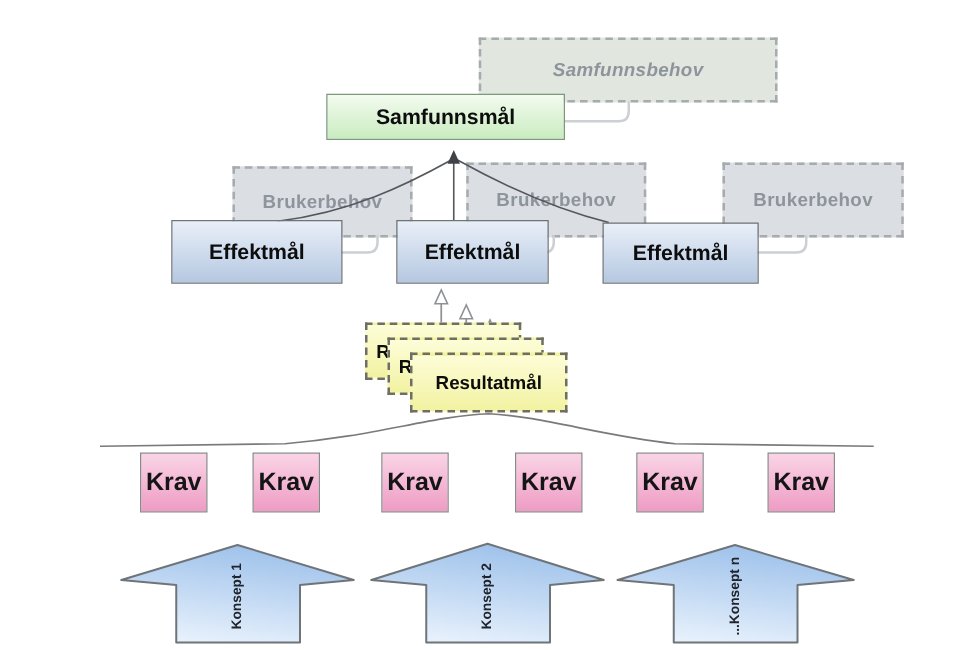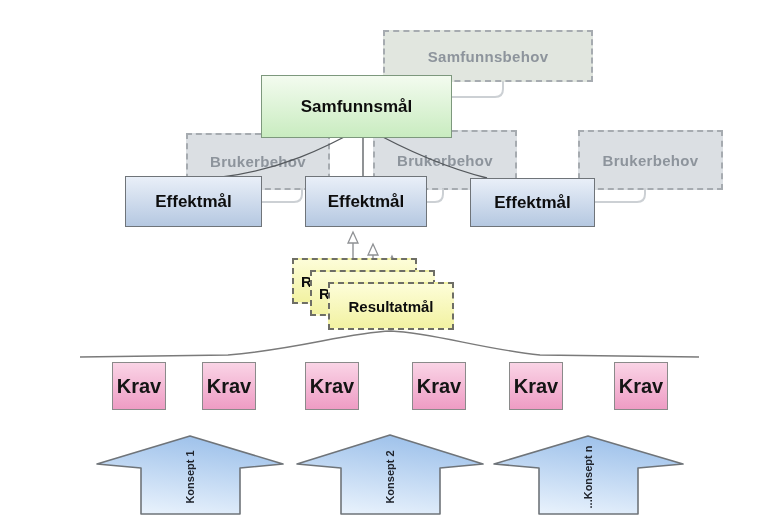--- a/index.html
+++ b/index.html
@@ -24,21 +24,21 @@
   }
   .ghost.greenish{background:var(--samfunnsbehov-fill,#e1e6df);}
   .ghost.grayish{background:var(--brukerbehov-fill,#dbdfe3);}
 
   .goal-green{
     background:linear-gradient(to bottom,var(--samfunnsmal-top,#f3fbef),var(--samfunnsmal-bottom,#c9ecc0));
     border:1.5px solid #7d987d;color:#0d0d0d;font-size:17px;
   }
   .goal-blue{
     background:linear-gradient(to bottom,var(--effektmal-top,#e9eff8),var(--effektmal-bottom,#b5c8e1));
-    border:1.5px solid #6f7479;color:#0d0d0d;font-size:17px;
+    border:1.5px solid #6f7479;color:#0d0d0d;font-size:17px;margin-left:12px;
   }
   .goal-yellow{
     background:linear-gradient(to bottom,var(--resultatmal-top,#fdfdd8),var(--resultatmal-bottom,#f2f2a2));
     border:2px dashed #6e6e66;color:#0d0d0d;font-size:15px;
   }
   .goal-yellow.offset{justify-content:flex-start;padding-left:7px;overflow:hidden;white-space:nowrap;}
   .krav{
     background:linear-gradient(to bottom,var(--krav-top,#fad4e6),var(--krav-bottom,#ee9cc4));
     border:1.5px solid #8a8a8a;color:#151515;font-size:20px;
   }
@@ -47,21 +47,21 @@
     transform:translate(-50%,-50%) rotate(-90deg);
     font-size:11px;font-weight:bold;color:#20242c;text-align:center;white-space:nowrap;
   }
 </style>
 </head>
 <body>
 
 <div id="stage">
 
   <div class="layer-back">
-    <div class="box ghost greenish" style="left:383px;top:30px;width:210px;height:52px;">Samfunnsbehov</div>
+    <div class="box ghost greenish" style="left:383px;top:30px;width:239px;height:52px;font-style:italic;">Samfunnsbehov</div>
     <div class="box ghost grayish" style="left:186px;top:133px;width:144px;height:57px;">Brukerbehov</div>
     <div class="box ghost grayish" style="left:373px;top:130px;width:144px;height:60px;">Brukerbehov</div>
     <div class="box ghost grayish" style="left:578px;top:130px;width:145px;height:60px;">Brukerbehov</div>
   </div>
 
   <svg id="connector-layer" width="768" height="520" viewBox="0 0 768 520">
     <defs>
       <linearGradient id="arrowGrad" x1="65%" y1="0%" x2="35%" y2="100%">
         <stop offset="0" style="stop-color:var(--arrow-top,#9cc0ea)"></stop>
         <stop offset="1" style="stop-color:var(--arrow-bottom,#e7f1fc)"></stop>
@@ -96,21 +96,21 @@
     <path d="M 80,357 L 228,355 C 300,349 345,333 391,331 C 434,333 482,349 540,355 L 699,357" stroke="var(--fan-line,#7a7a7a)" stroke-width="1.4" fill="none"></path>
 
     <g fill="url(#arrowGrad)" stroke="#6f7479" stroke-width="1.6" stroke-linejoin="round">
       <polygon points="190,436 283,464 240,468 240,514 141,514 141,468 97,464"></polygon>
       <polygon points="390,435 483,464 440,468 440,514 341,514 341,468 297,464"></polygon>
       <polygon points="588,436 683,464 638,468 638,514 539,514 539,468 494,464"></polygon>
     </g>
   </svg>
 
   <div class="layer-front">
-    <div class="box goal-green" style="left:261px;top:75px;width:191px;height:63px;">Samfunnsmål</div>
+    <div class="box goal-green" style="left:261px;top:75px;width:191px;height:37px;">Samfunnsmål</div>
 
     <div class="box goal-blue" style="left:125px;top:176px;width:137px;height:51px;">Effektmål</div>
     <div class="box goal-blue" style="left:305px;top:176px;width:122px;height:51px;">Effektmål</div>
     <div class="box goal-blue" style="left:470px;top:178px;width:125px;height:49px;">Effektmål</div>
 
     <div class="box goal-yellow offset" style="left:292px;top:258px;width:125px;height:46px;">Resultatmål</div>
     <div class="box goal-yellow offset" style="left:310px;top:270px;width:125px;height:46px;">Resultatmål</div>
     <div class="box goal-yellow" style="left:328px;top:282px;width:126px;height:48px;">Resultatmål</div>
 
     <div class="box krav" style="left:112px;top:362px;width:54px;height:48px;">Krav</div>

